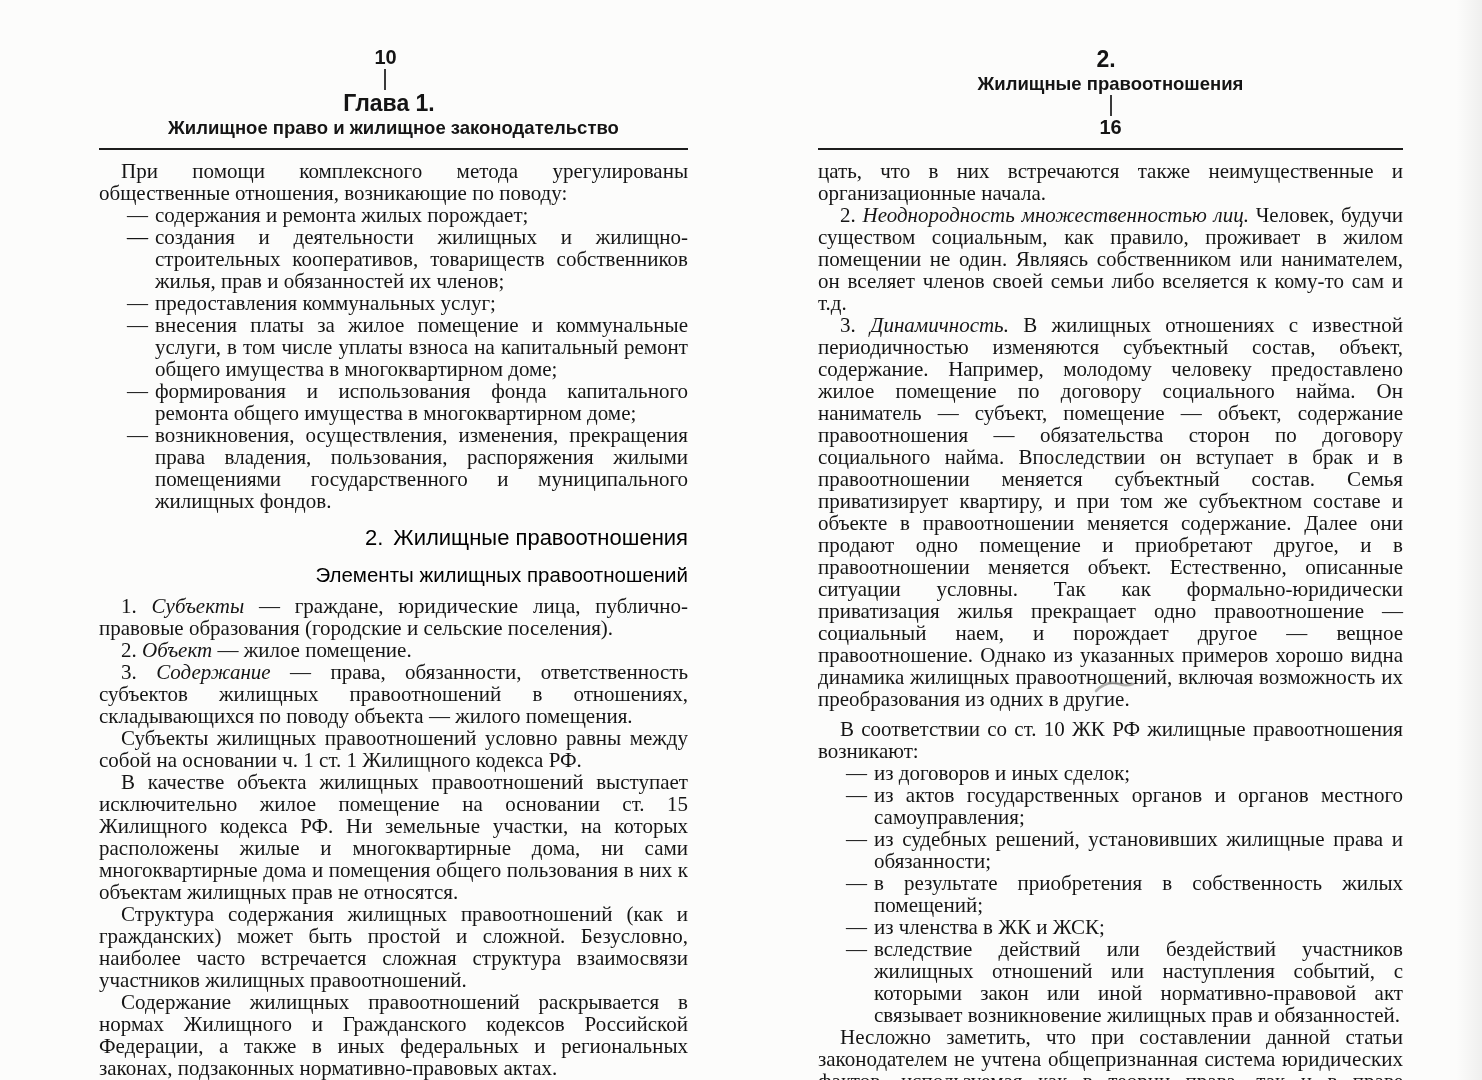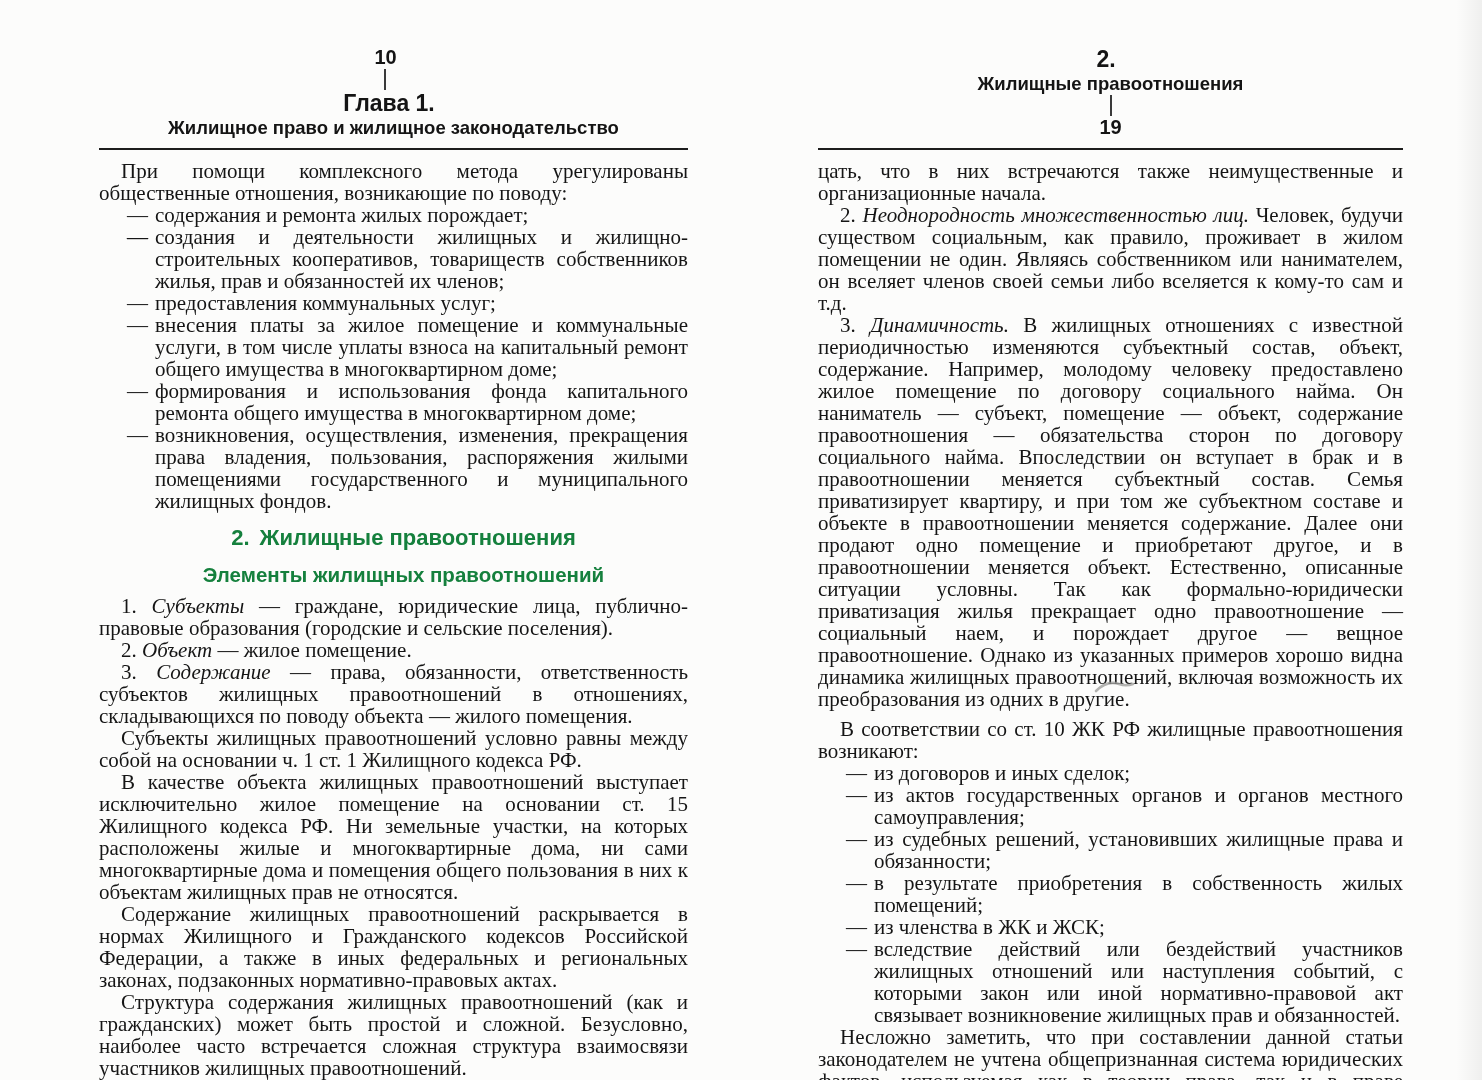--- a/index.html
+++ b/index.html
@@ -43,22 +43,22 @@
   .body { margin-top: 10px; font-size: 21px; line-height: 22px; text-align: justify; hyphens: auto; }
   p { margin: 0; text-indent: 22px; }
   p.noindent { text-indent: 0; }
 
   ul.dashlist { list-style: none; margin: 0; padding: 0 0 0 56px; }
   ul.dashlist li { position: relative; }
   .dash { position: absolute; left: -28px; top: 0; }
 
   .sec-h, .sub-h {
     font-family: "Liberation Sans", sans-serif;
-    font-weight: bold; color: #15803d;
-    text-align: center; text-indent: 0;
+    font-weight: normal; color: #000000;
+    text-align: right; text-indent: 0;
   }
   .sec-h { font-size: 22px; line-height: 26px; margin: 13px 0 0 20px; }
   .sec-h .sec-num { margin-right: 10px; }
   .sub-h { font-size: 20.5px; line-height: 24px; margin: 12px 0 0 20px; }
   .gap-top-s { margin-top: 7px; }
   .gap-top-m { margin-top: 8px; }
   .sub-h.gap-l { margin-top: 13px; }
 
   i { font-style: italic; }
 
@@ -94,36 +94,36 @@
     </div>
 
     <div class="sub-h">Элементы жилищных правоотношений</div>
 
     <p class="gap-top-m"><span>1.</span> <i>Субъекты</i><span> — граждане, юридические лица, публично-правовые образования (городские и сельские поселения).</span></p>
     <p><span>2.</span> <i>Объект</i><span> — жилое помещение.</span></p>
     <p><span>3.</span> <i>Содержание</i><span> — права, обязанности, ответственность субъектов жилищных правоотношений в отношениях, складывающихся по поводу объекта — жилого помещения.</span></p>
 
     <p>Субъекты жилищных правоотношений условно равны между собой на основании ч. 1 ст. 1 Жилищного кодекса РФ.</p>
     <p>В качестве объекта жилищных правоотношений выступает исключительно жилое помещение на основании ст. 15 Жилищного кодекса РФ. Ни земельные участки, на которых расположены жилые и многоквартирные дома, ни сами многоквартирные дома и помещения общего пользования в них к объектам жилищных прав не относятся.</p>
+    <p>Структура содержания жилищных правоотношений (как и гражданских) может быть простой и сложной. Безусловно, наиболее часто встречается сложная структура взаимосвязи участников жилищных правоотношений.</p>
     <p>Содержание жилищных правоотношений раскрывается в нормах Жилищного и Гражданского кодексов Российской Федерации, а также в иных федеральных и региональных законах, подзаконных нормативно-правовых актах.</p>
-    <p>Структура содержания жилищных правоотношений (как и гражданских) может быть простой и сложной. Безусловно, наиболее часто встречается сложная структура взаимосвязи участников жилищных правоотношений.</p>
 
     <div class="sub-h gap-l">Особенности жилищных правоотношений</div>
 
     <p class="gap-top-s"><span>1.</span> <i>Неоднородность.</i><span> В большинстве случаев жилищные отношения, безусловно, являются имущественными. Однако невозможно отри-</span></p>
   </div>
 </div>
 
 <div class="col col-right">
 
   <div class="running-head rh-right">
     <span class="rh-label">2.</span>
     <span class="rh-title">Жилищные правоотношения</span>
     <span class="rh-bar"></span>
-    <span class="pnum">19</span>
+    <span class="pnum">16</span>
   </div>
 
   <div class="body">
     <p class="noindent">цать, что в них встречаются также неимущественные и организационные начала.</p>
 
     <p><span>2.</span> <i>Неоднородность множественностью лиц.</i><span> Человек, будучи существом социальным, как правило, проживает в жилом помещении не один. Являясь собственником или нанимателем, он вселяет членов своей семьи либо вселяется к кому-то сам и т.д.</span></p>
     <p><span>3.</span> <i>Динамичность.</i><span> В жилищных отношениях с известной периодичностью изменяются субъектный состав, объект, содержание. Например, молодому человеку предоставлено жилое помещение по договору социального найма. Он наниматель — субъект, помещение — объект, содержание правоотношения — обязательства сторон по договору социального найма. Впоследствии он вступает в брак и в правоотношении меняется субъектный состав. Семья приватизирует квартиру, и при том же субъектном составе и объекте в правоотношении меняется содержание. Далее они продают одно помещение и приобретают другое, и в правоотношении меняется объект. Естественно, описанные ситуации условны. Так как формально-юридически приватизация жилья прекращает одно правоотношение — социальный наем, и порождает другое — вещное правоотношение. Однако из указанных примеров хорошо видна динамика жилищных правоотношений, включая возможность их преобразования из одних в другие.</span></p>
 
 
     <p class="gap-top-m">В соответствии со ст. 10 ЖК РФ жилищные правоотношения возникают:</p>

